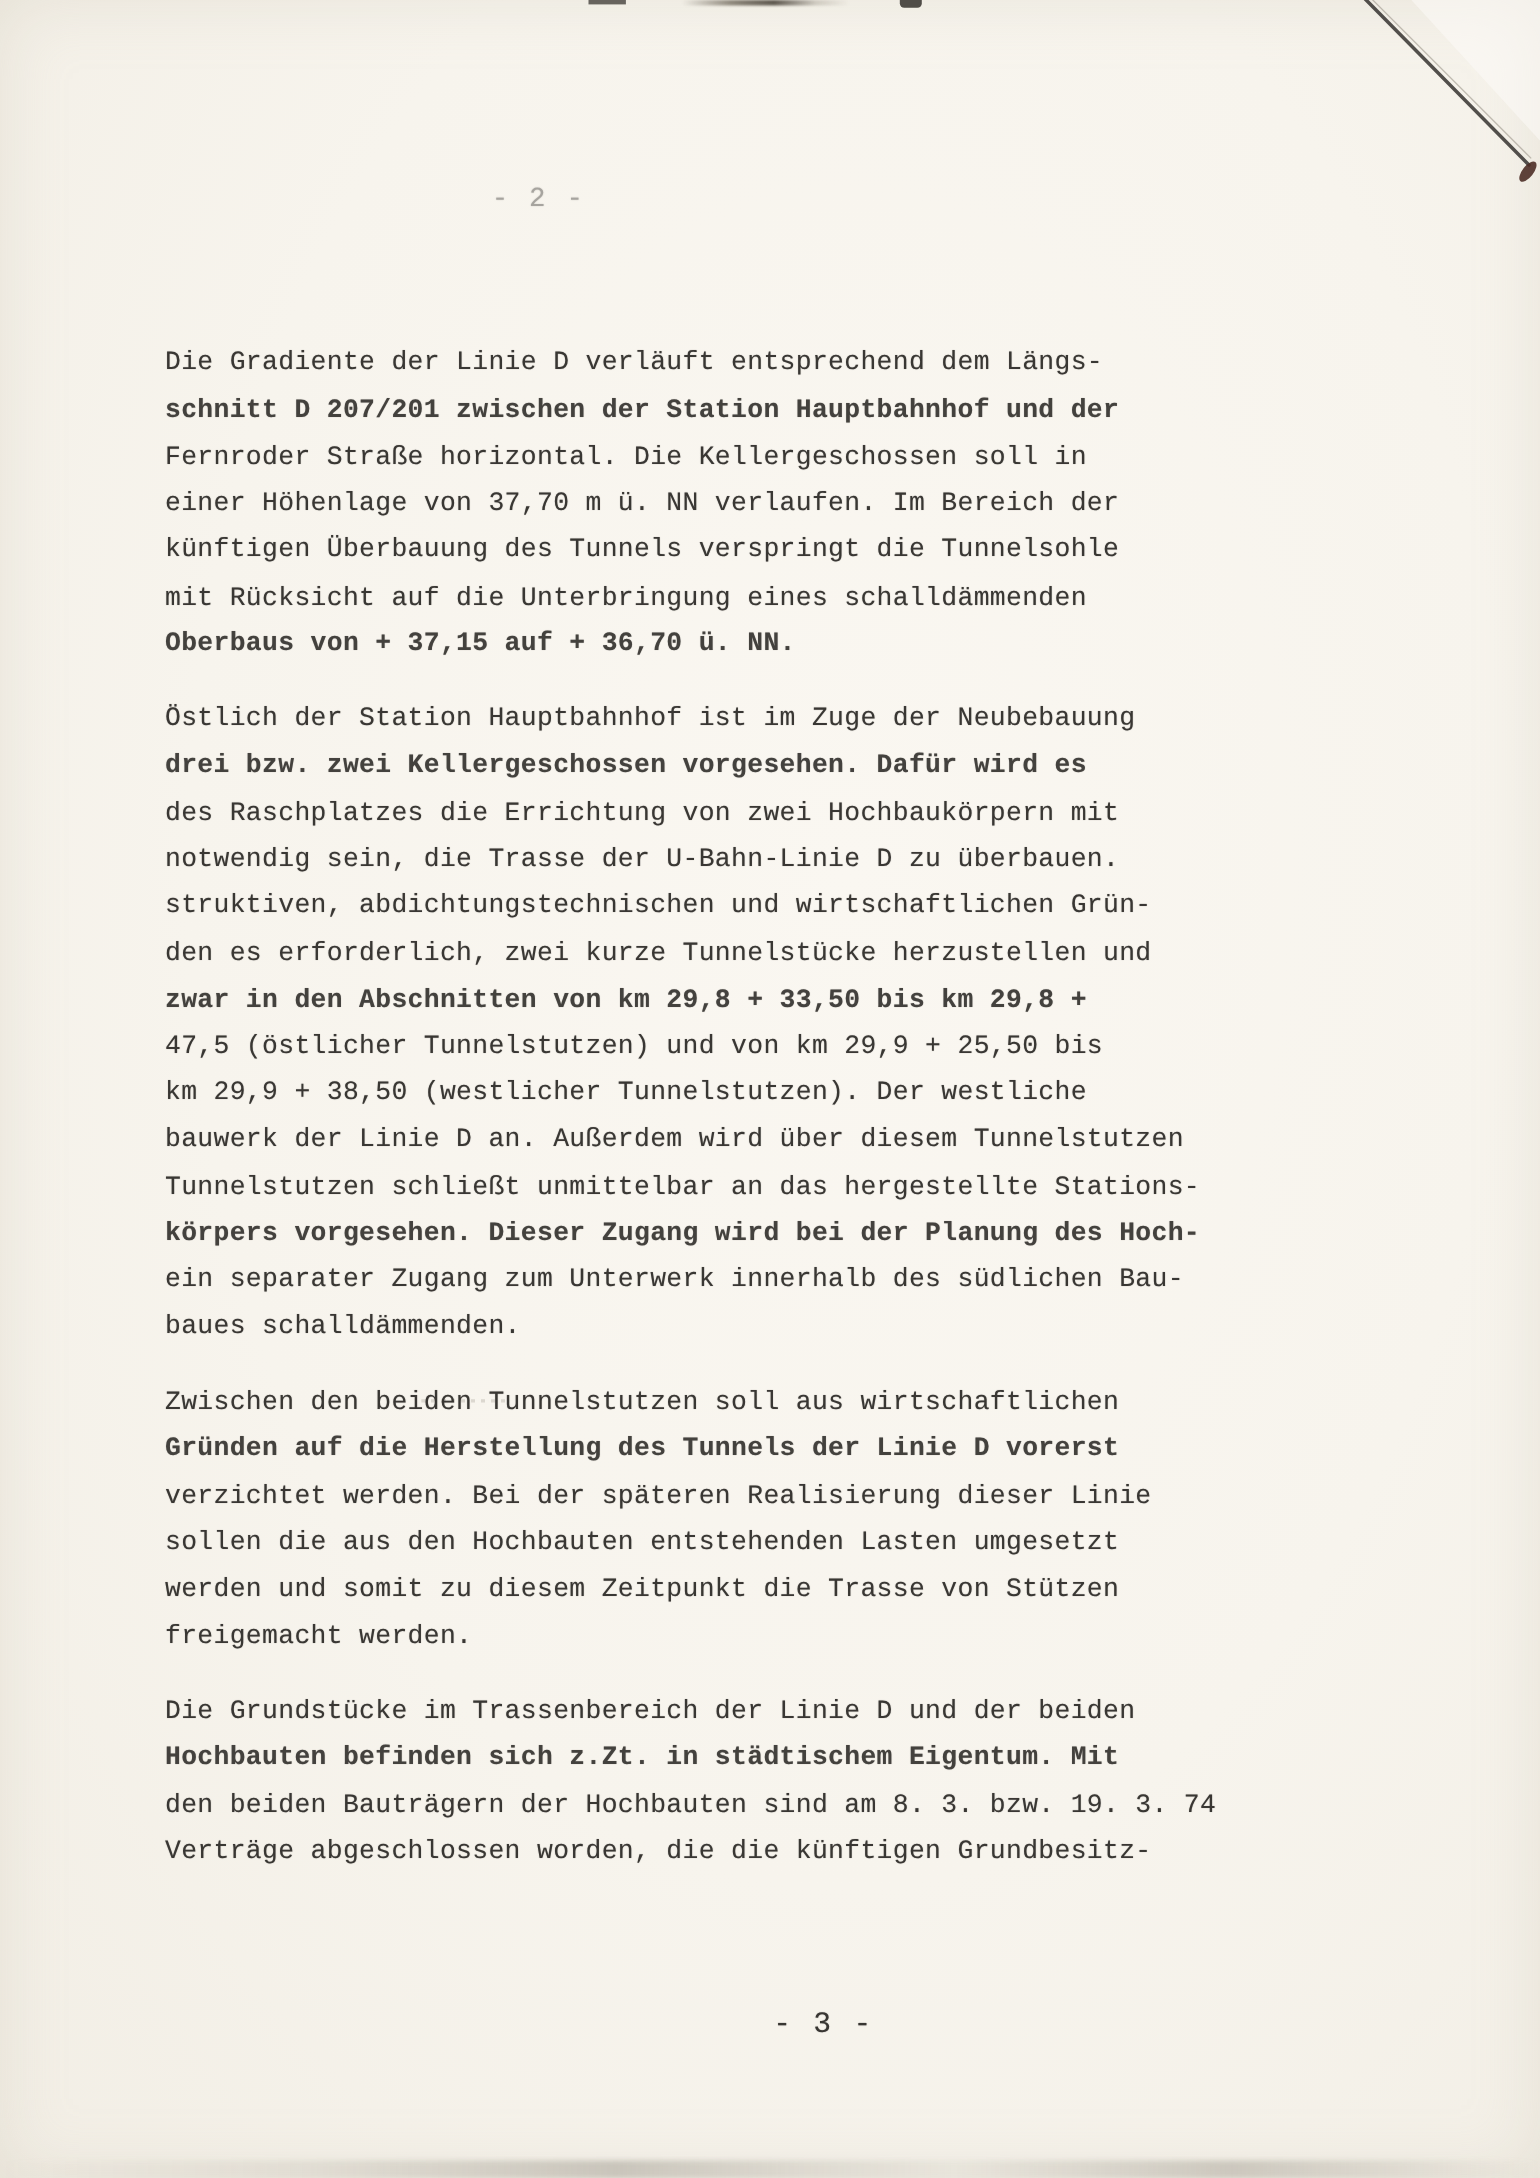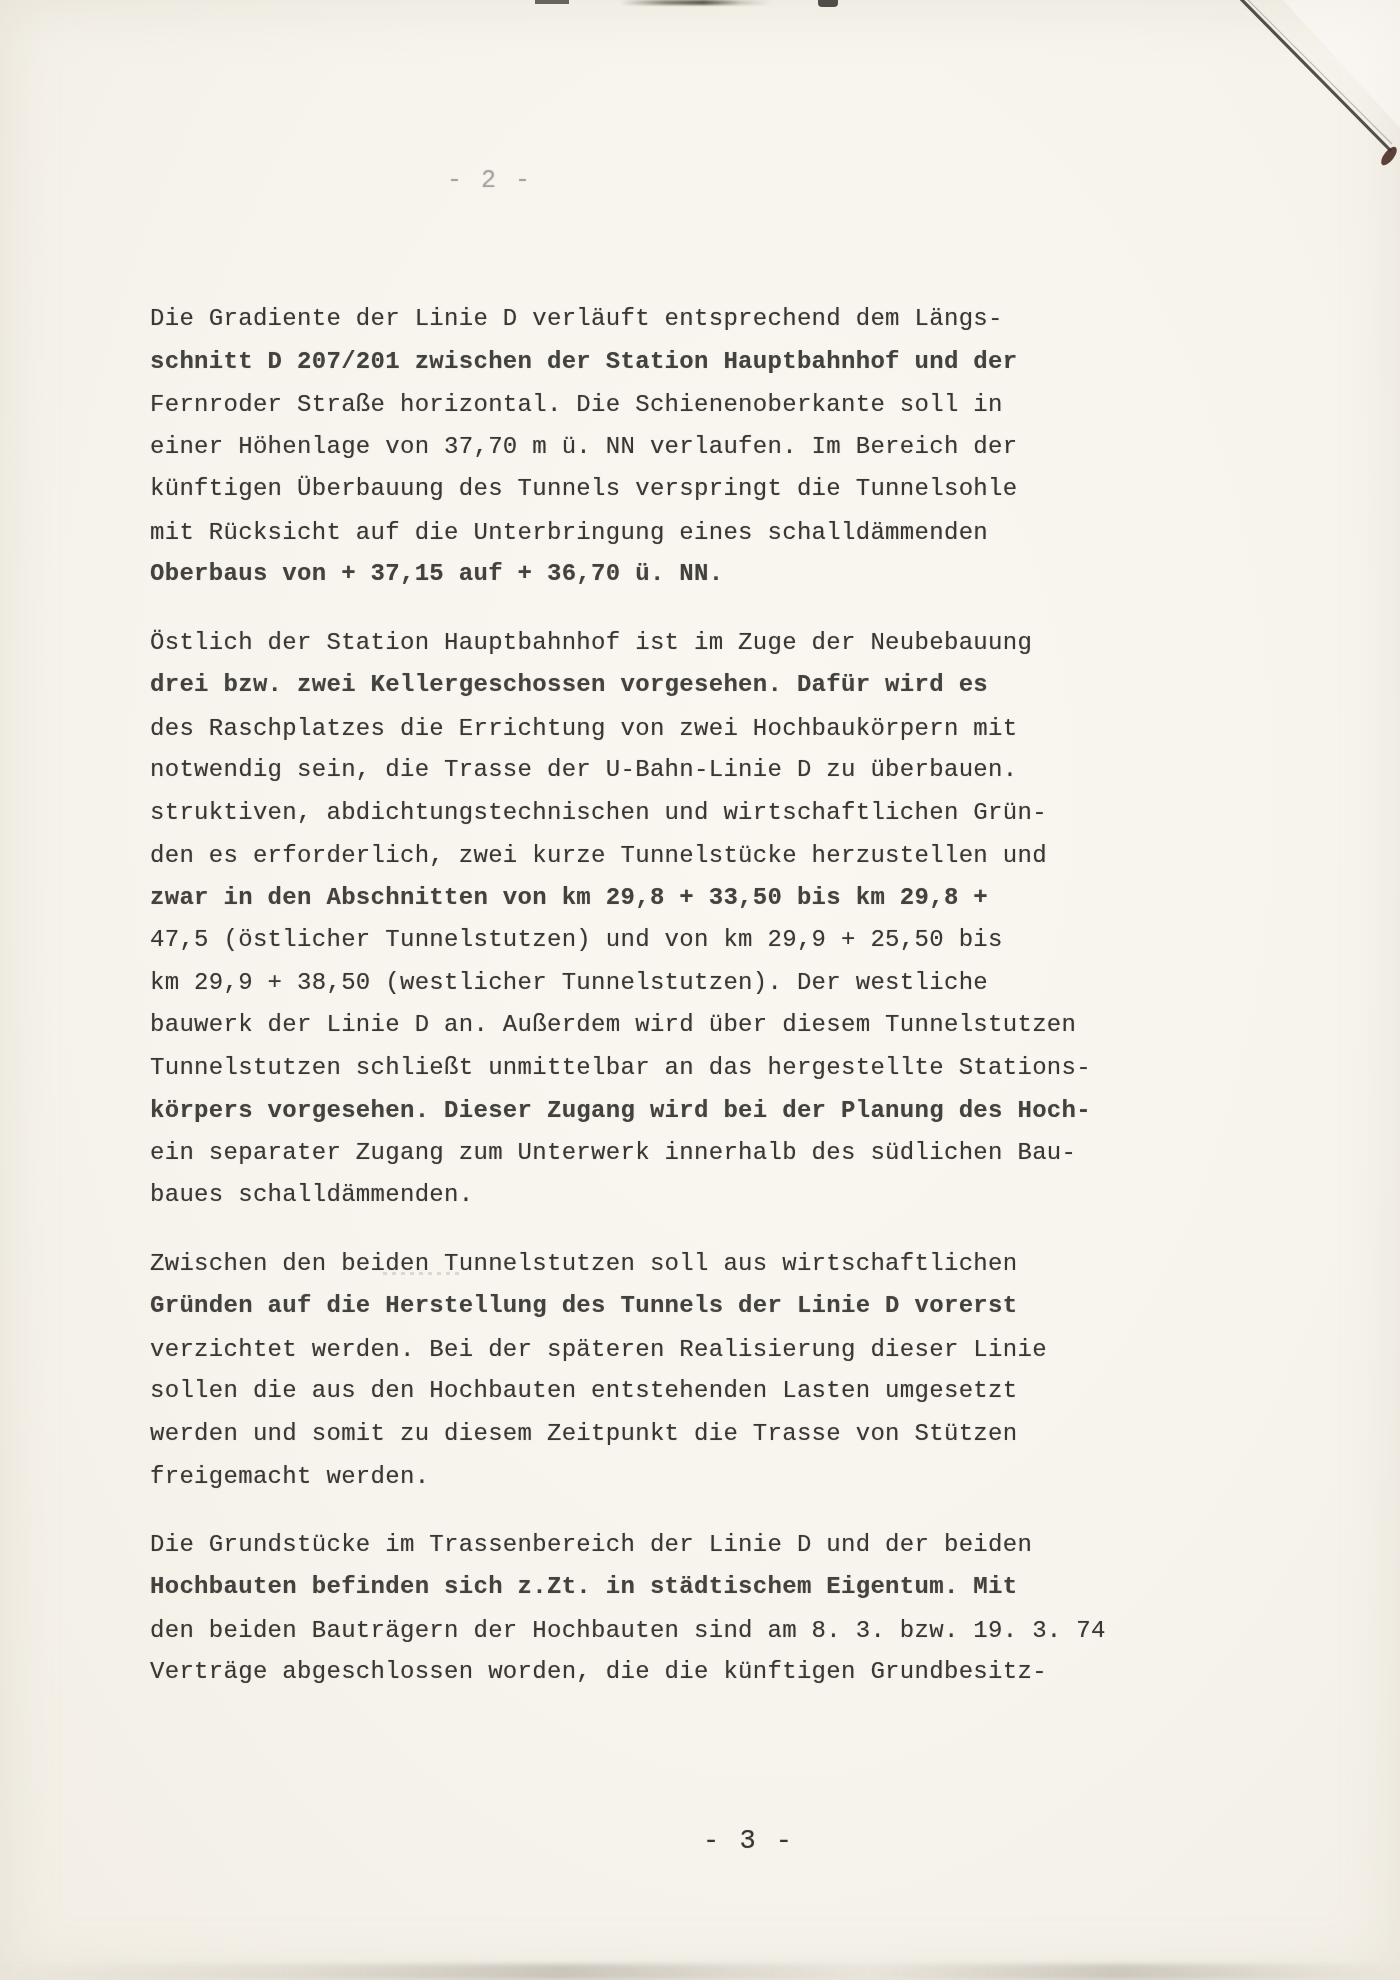--- a/index.html
+++ b/index.html
@@ -24,21 +24,21 @@
     position: absolute;
     left: 150px;
     top: 298px;
     width: 1100px;
     color: rgba(44, 42, 39, 0.9);
     font-size: 24px;
     line-height: 42.5px;
     letter-spacing: 0.3px;
     text-shadow: 0 0 1px rgba(44,42,39,0.4);
   }
-  .para { margin: 0 0 26px 0; }
+  .para { margin: 12px 0 26px 0; }
   .line { white-space: pre; }
   
   .para .line:nth-child(3n)   { transform: translateY(0.6px); }
   .para .line:nth-child(4n+1) { transform: translateY(-0.5px); }
   .para .line:nth-child(5n+2) { opacity: 0.94; font-weight: bold; }
 
   .page-number {
     position: absolute;
     color: rgba(44,42,39,0.9);
     font-size: 25px;
@@ -119,21 +119,21 @@
   <div class="artifact dotted-smear"></div>
   <div class="artifact smudge-bottom"></div>
 
   <div class="page-number top">- 2 -</div>
 
   <div class="text-body">
 
     <div class="para">
       <div class="line">Die Gradiente der Linie D verläuft entsprechend dem Längs-</div>
       <div class="line">schnitt D 207/201 zwischen der Station Hauptbahnhof und der</div>
-      <div class="line">Fernroder Straße horizontal. Die Schienenoberkante soll in</div>
+      <div class="line">Fernroder Straße horizontal. Die Kellergeschossen soll in</div>
       <div class="line">einer Höhenlage von 37,70 m ü. NN verlaufen. Im Bereich der</div>
       <div class="line">künftigen Überbauung des Tunnels verspringt die Tunnelsohle</div>
       <div class="line">mit Rücksicht auf die Unterbringung eines schalldämmenden</div>
       <div class="line">Oberbaus von + 37,15 auf + 36,70 ü. NN.</div>
     </div>
 
     <div class="para">
       <div class="line">Östlich der Station Hauptbahnhof ist im Zuge der Neubebauung</div>
       <div class="line">drei bzw. zwei Kellergeschossen vorgesehen. Dafür wird es</div>
       <div class="line">des Raschplatzes die Errichtung von zwei Hochbaukörpern mit</div>

